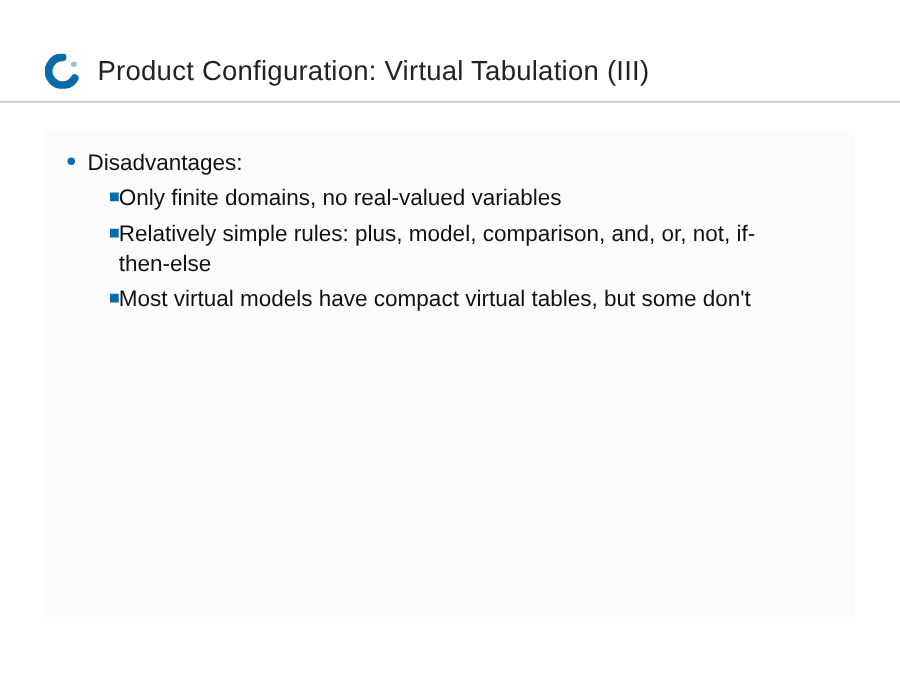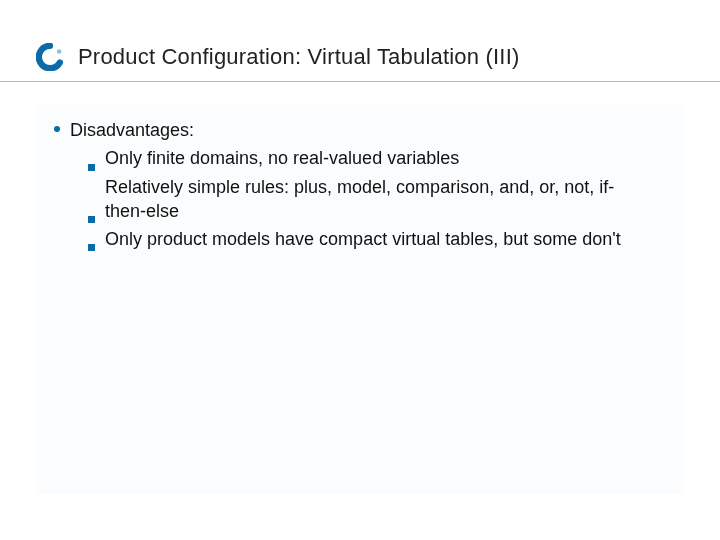--- a/index.html
+++ b/index.html
@@ -7,21 +7,21 @@
   .slide { width: 720px; height: 540px; background: #ffffff; position: relative; margin-top: 21px; }
   .header { display: flex; align-items: center; padding: 22px 36px 10px 36px; gap: 14px; }
   .logo { width: 28px; height: 28px; position: relative; flex: 0 0 auto; }
   .title { font-size: 22px; color: #222; font-weight: 400; letter-spacing: 0.2px; }
   .hr { height: 1px; background: #b9b9b9; margin: 0 0 0 0; width: 100%; }
   .content { background: #fbfcfd; margin: 22px 36px 36px 36px; padding: 14px 18px 24px 18px; min-height: 390px; }
   .bullet-row { display: flex; align-items: flex-start; gap: 10px; }
   .dot { width: 6px; height: 6px; border-radius: 50%; background: #0b6aa8; margin-top: 8px; flex: 0 0 auto; }
   .bullet-text { font-size: 18px; color: #111; line-height: 1.35; text-align: center; }
   .sublist { margin-left: 34px; margin-top: 4px; }
-  .sub-row { display: flex; align-items: flex-end; gap: 10px; margin-bottom: 4px; }
+  .sub-row { display: flex; align-items: flex-start; margin-bottom: 4px; }
   .square { width: 7px; height: 7px; background: #0b6aa8; margin-top: 8px; flex: 0 0 auto; }
   .sub-text { font-size: 18px; color: #111; line-height: 1.35; max-width: 540px; }
 </style>
 </head>
 <body>
 
 <div class="slide">
 
   <div class="header">
     <div class="logo">
@@ -44,18 +44,18 @@
       <div class="sub-row">
         <div class="square"></div>
         <div class="sub-text">Only finite domains, no real-valued variables</div>
       </div>
       <div class="sub-row">
         <div class="square"></div>
         <div class="sub-text">Relatively simple rules: plus, model, comparison, and, or, not, if-then-else</div>
       </div>
       <div class="sub-row">
         <div class="square"></div>
-        <div class="sub-text">Only product models have compact virtual tables, but some don't</div>
+        <div class="sub-text">Most virtual models have compact virtual tables, but some don't</div>
       </div>
     </div>
   </div>
 
 </div>
 
 </body></html>

